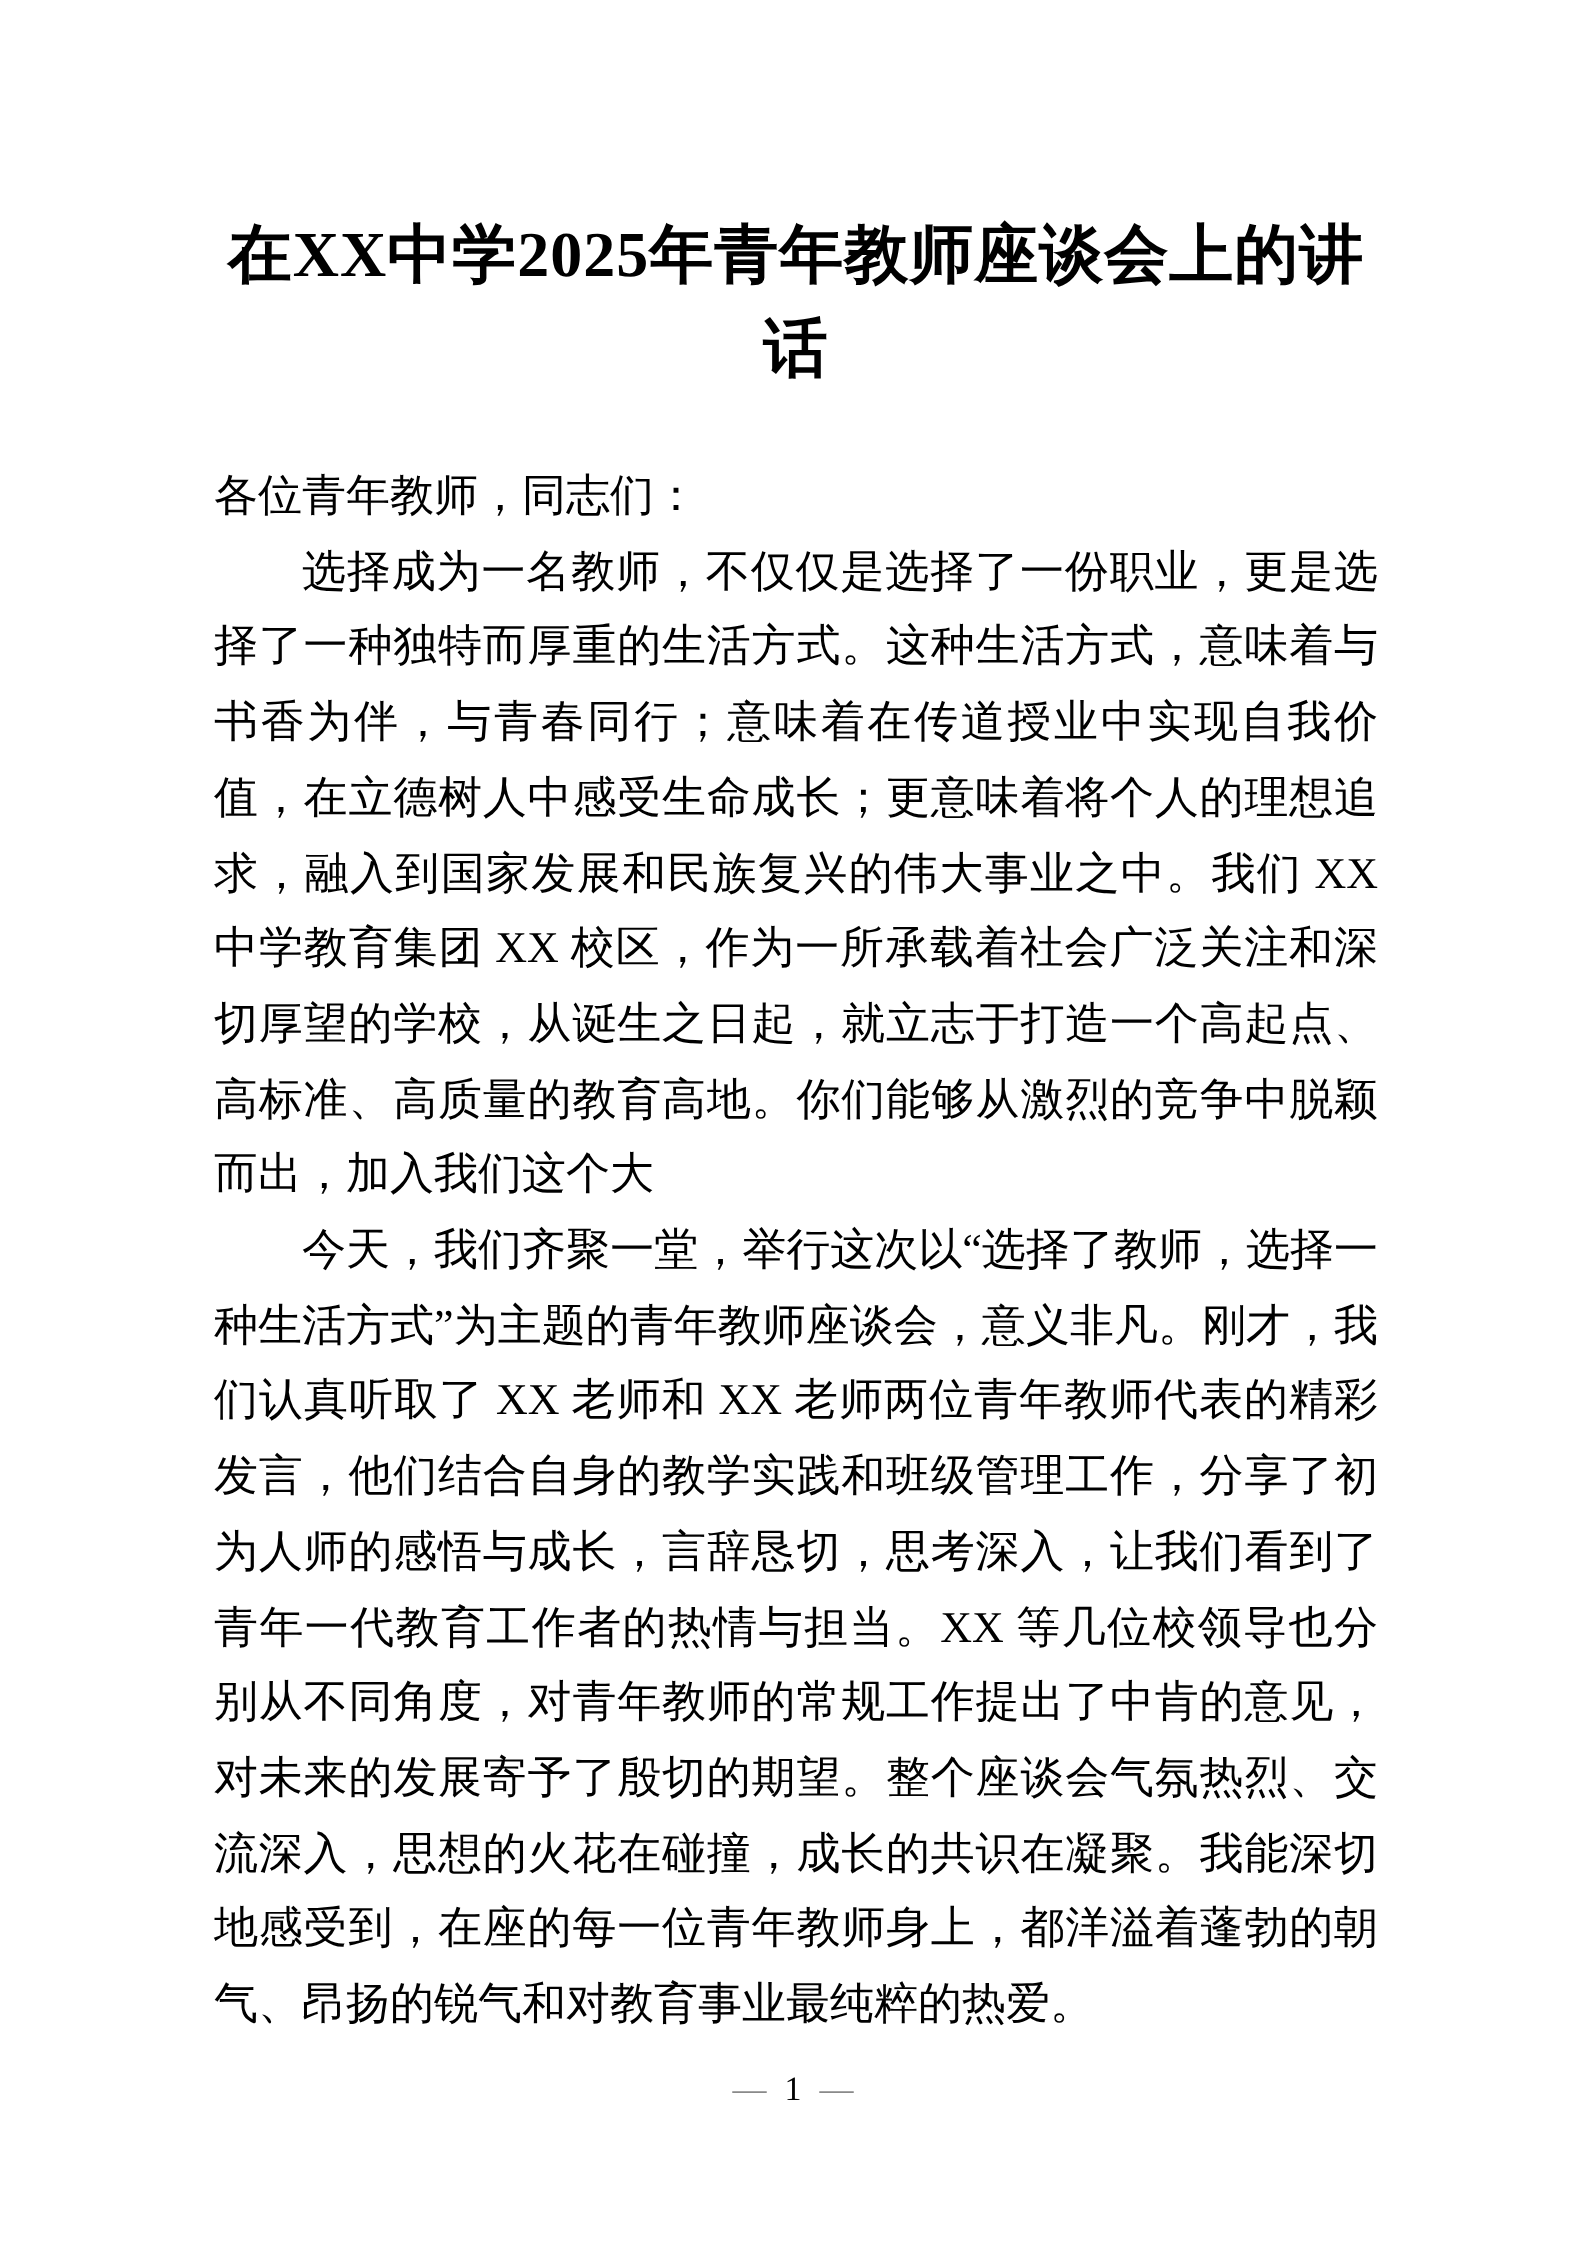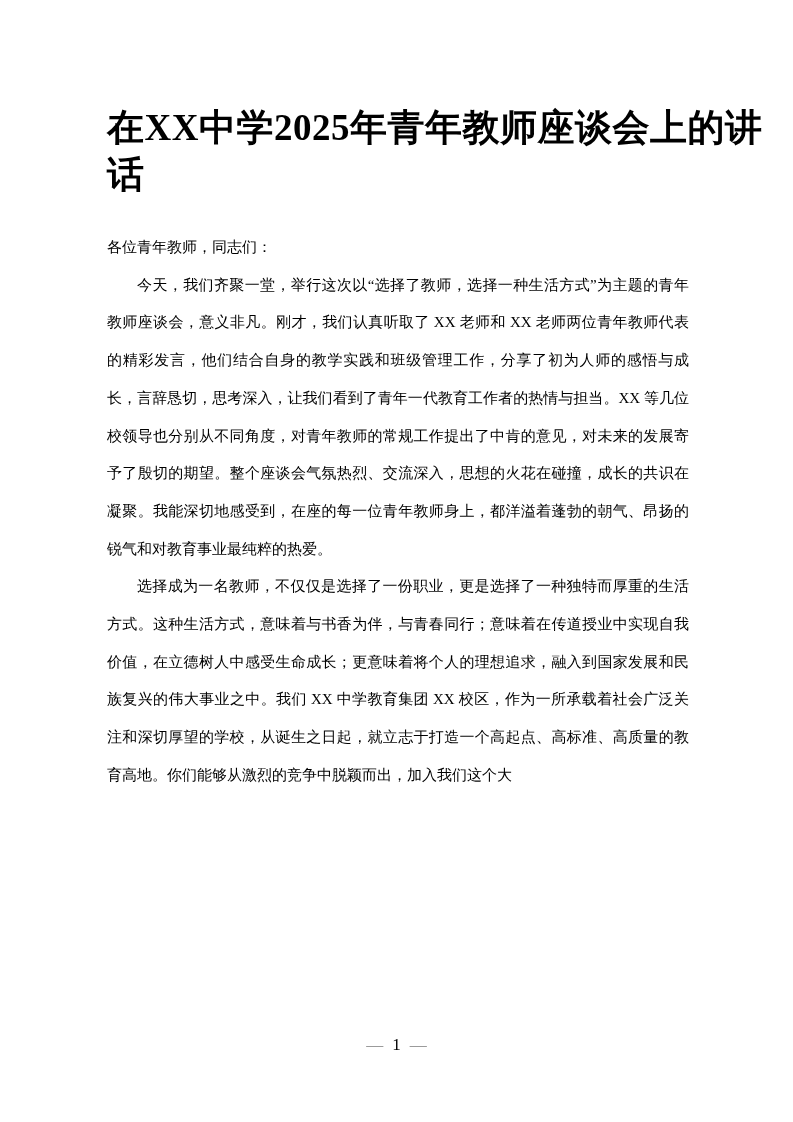--- a/index.html
+++ b/index.html
@@ -17,33 +17,33 @@
     font-family: "Liberation Serif", "DejaVu Serif", serif;
   }
   .content {
     position: absolute;
     left: 107px;
     top: 0;
     width: 582px;
   }
   .doc-title {
     margin: 104px 0 0 0;
-    font-size: 37px;
+    font-size: 32px;
     font-weight: 700;
     line-height: 47px;
-    text-align: left;
+    text-align: center;
     letter-spacing: 0.5px;
   }
   .title-line {
     display: block;
     white-space: nowrap;
   }
   .doc-body {
     margin-top: 31px;
-    font-size: 15px;
+    font-size: 22px;
     line-height: 37.7px;
     text-align: justify;
     text-justify: inter-ideograph;
   }
   .doc-body p {
     margin: 0;
     padding: 0;
   }
   .doc-body p.indent {
     text-indent: 2em;
@@ -72,22 +72,22 @@
 <div class="page">
   <div class="content">
 
     <h1 class="doc-title">
       <span class="title-line">在XX中学2025年青年教师座谈会上的讲</span>
       <span class="title-line">话</span>
     </h1>
 
     <div class="doc-body">
       <p>各位青年教师，同志们：</p>
+      <p class="indent">选择成为一名教师，不仅仅是选择了一份职业，更是选择了一种独特而厚重的生活方式。这种生活方式，意味着与书香为伴，与青春同行；意味着在传道授业中实现自我价值，在立德树人中感受生命成长；更意味着将个人的理想追求，融入到国家发展和民族复兴的伟大事业之中。我们 XX 中学教育集团 XX 校区，作为一所承载着社会广泛关注和深切厚望的学校，从诞生之日起，就立志于打造一个高起点、高标准、高质量的教育高地。你们能够从激烈的竞争中脱颖而出，加入我们这个大</p>
       <p class="indent">今天，我们齐聚一堂，举行这次以“选择了教师，选择一种生活方式”为主题的青年教师座谈会，意义非凡。刚才，我们认真听取了 XX 老师和 XX 老师两位青年教师代表的精彩发言，他们结合自身的教学实践和班级管理工作，分享了初为人师的感悟与成长，言辞恳切，思考深入，让我们看到了青年一代教育工作者的热情与担当。XX 等几位校领导也分别从不同角度，对青年教师的常规工作提出了中肯的意见，对未来的发展寄予了殷切的期望。整个座谈会气氛热烈、交流深入，思想的火花在碰撞，成长的共识在凝聚。我能深切地感受到，在座的每一位青年教师身上，都洋溢着蓬勃的朝气、昂扬的锐气和对教育事业最纯粹的热爱。</p>
-      <p class="indent">选择成为一名教师，不仅仅是选择了一份职业，更是选择了一种独特而厚重的生活方式。这种生活方式，意味着与书香为伴，与青春同行；意味着在传道授业中实现自我价值，在立德树人中感受生命成长；更意味着将个人的理想追求，融入到国家发展和民族复兴的伟大事业之中。我们 XX 中学教育集团 XX 校区，作为一所承载着社会广泛关注和深切厚望的学校，从诞生之日起，就立志于打造一个高起点、高标准、高质量的教育高地。你们能够从激烈的竞争中脱颖而出，加入我们这个大</p>
     </div>
 
   </div>
 
   <div class="page-footer">
     <span class="footer-dash">—</span><span class="footer-num">1</span><span class="footer-dash">—</span>
   </div>
 </div>
 
 </body></html>

